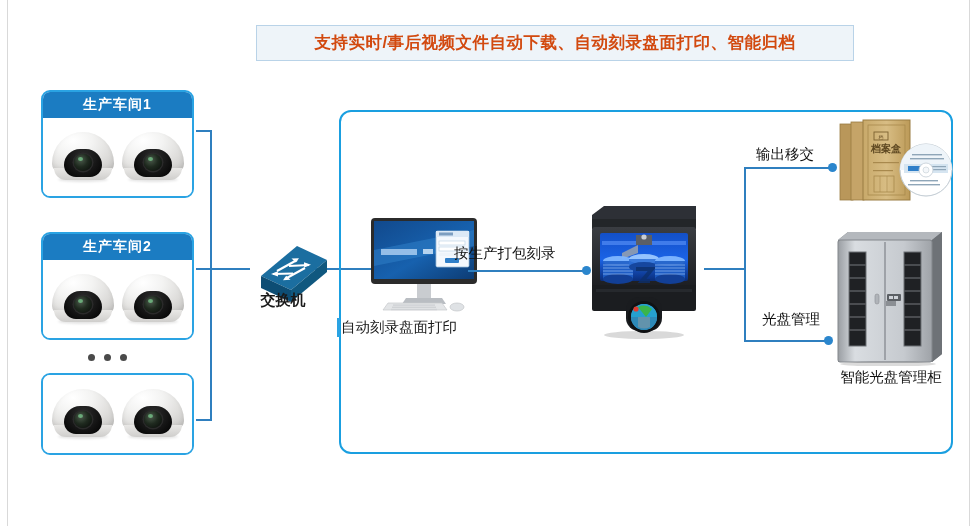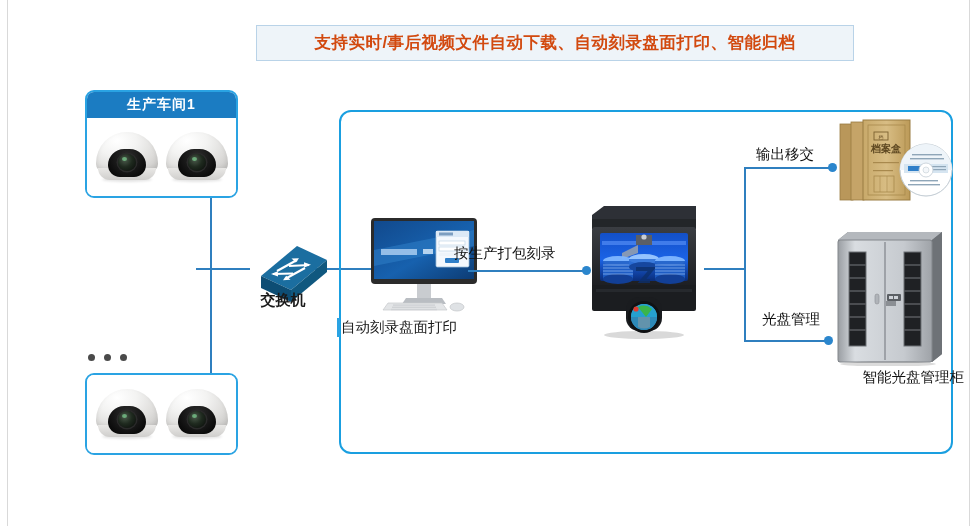--- a/index.html
+++ b/index.html
@@ -36,21 +36,20 @@
   }
 
   
   .workshop {
     position: absolute;
     width: 153px;
     border: 2px solid #2aa3e3;
     border-radius: 9px;
     background: #ffffff;
     overflow: hidden;
-    margin-left: 44px;
   }
   .workshop .hdr {
     height: 26px;
     background: #1b7cc2;
     color: #ffffff;
     font-size: 14px;
     font-weight: bold;
     display: flex; align-items: center; justify-content: center;
     letter-spacing: 1px;
   }
@@ -153,21 +152,21 @@
   
   #robot { position:absolute; left:588px; top:197px; width:112px; height:145px; }
 
   
   #archive { position:absolute; left:838px; top:118px; width:118px; height:88px; }
 
   
   #cabinet { position:absolute; left:830px; top:228px; width:118px; height:138px; }
   #cabinet-label {
     position:absolute; left:818px; top:368px; width:146px;
-    text-align:right; font-size:14.5px; color:#111; white-space:nowrap;
+    text-align:center; font-size:14.5px; color:#111; white-space:nowrap;
   }
 </style>
 </head>
 <body>
 
 <div id="page">
 
   <div class="frame-left"></div>
   <div class="frame-right"></div>
 
@@ -225,20 +224,41 @@
         <div class="shadow"></div>
           <div class="dome"></div>
           <div class="base"></div>
         <div class="lenswell"></div>
           <div class="lens"></div>
           <div class="glint"></div>
       </div>
     </div>
   </div>
 
+  <div class="workshop" id="ws2">
+    <div class="hdr">生产车间2</div>
+    <div class="body">
+      <div class="cam">
+        <div class="shadow"></div>
+          <div class="dome"></div>
+          <div class="base"></div>
+        <div class="lenswell"></div>
+          <div class="lens"></div>
+          <div class="glint"></div>
+      </div>
+      <div class="cam">
+        <div class="shadow"></div>
+          <div class="dome"></div>
+          <div class="base"></div>
+        <div class="lenswell"></div>
+          <div class="lens"></div>
+          <div class="glint"></div>
+      </div>
+    </div>
+  </div>
 
   <div id="ws-dots">
     <span></span>
       <span></span>
       <span></span>
   </div>
 
   <div class="workshop" id="ws3">
     <div class="body">
       <div class="cam">

